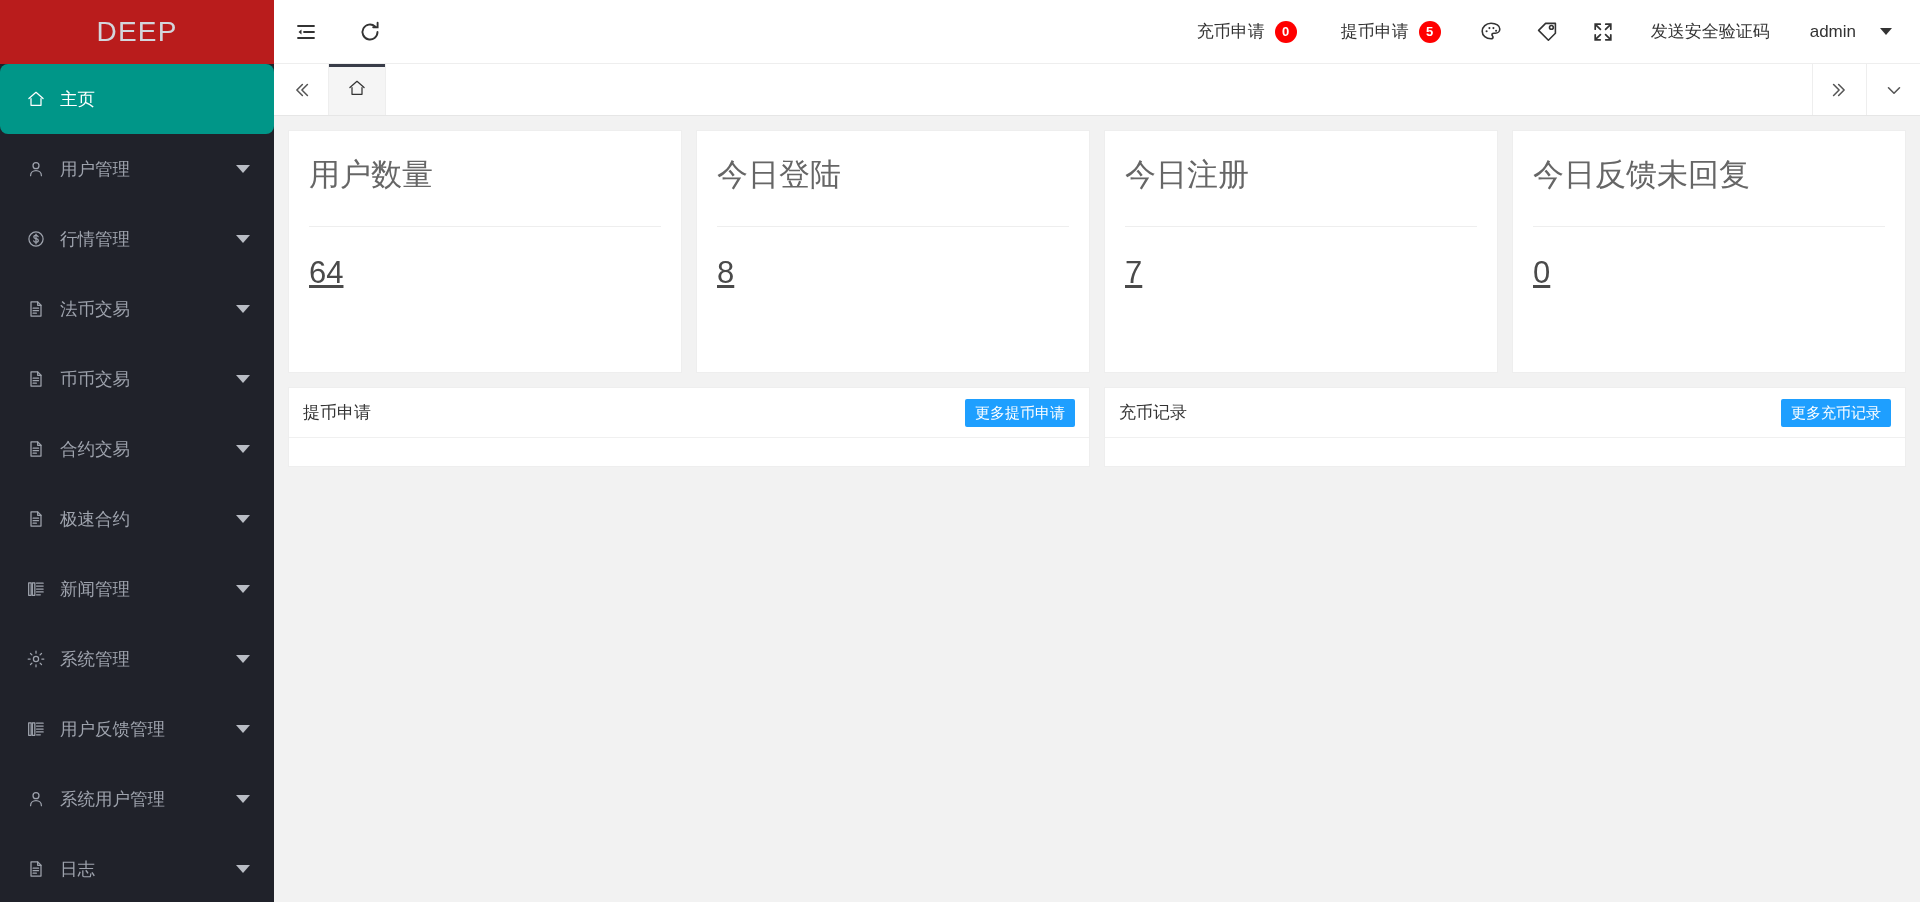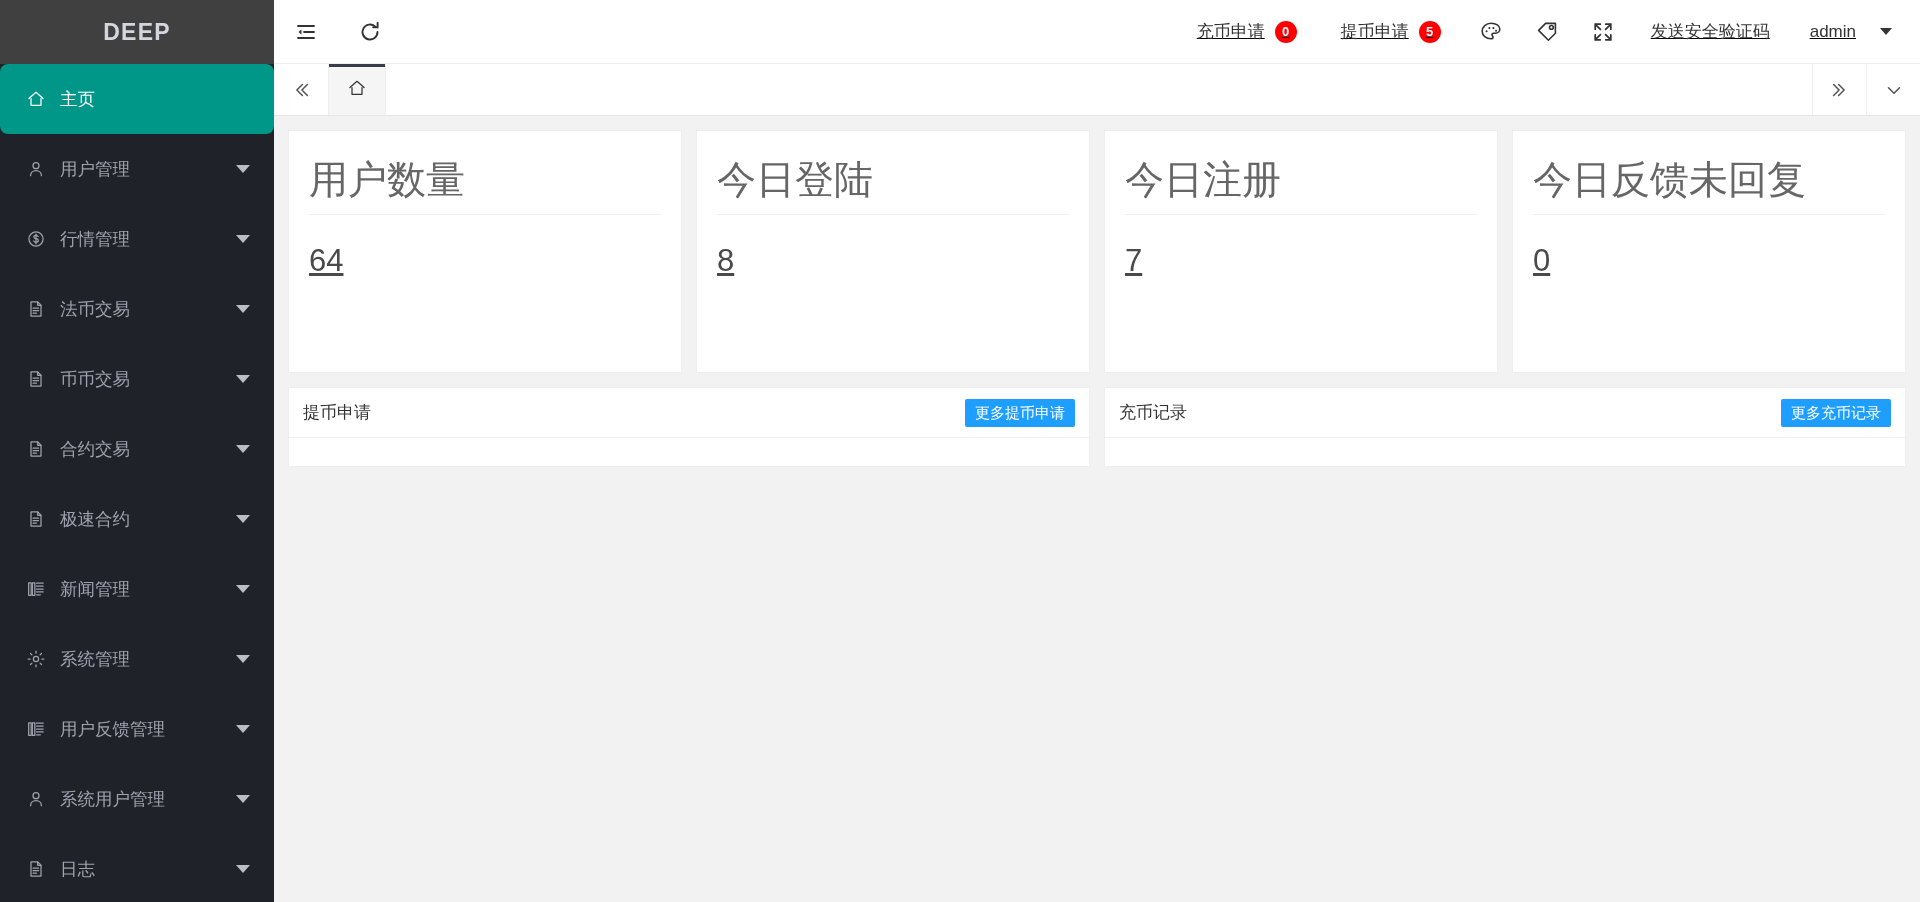--- a/index.html
+++ b/index.html
@@ -20,24 +20,24 @@
     height: 902px;
     overflow: hidden;
     position: relative;
   }
   .brand {
     height: 64px;
     display: flex;
     align-items: center;
     justify-content: center;
     color: #d3d6dc;
-    font-size: 23px;
+    font-size: 28px;
     letter-spacing: 1.2px;
-    font-weight: 700;
-    background: #404040;
+    font-weight: 400;
+    background: #b91c1c;
   }
   .nav-item {
     height: 70px;
     display: flex;
     align-items: center;
     padding: 0 22px 0 26px;
     color: #9ea3ad;
     font-size: 17.5px;
     cursor: pointer;
     position: relative;
@@ -75,21 +75,20 @@
   .content { flex: 1 1 auto; display: flex; flex-direction: column; height: 902px; min-width: 0; }
 
   .topbar {
     height: 64px;
     flex: 0 0 64px;
     background: #ffffff;
     border-bottom: 1px solid #eeeeee;
     display: flex;
     align-items: center;
     padding: 0 0 0 0;
-    text-decoration: underline;
   }
   .tb-left { display: flex; align-items: center; }
   .tb-icon-btn {
     width: 64px; height: 64px;
     display: flex; align-items: center; justify-content: center;
     cursor: pointer; color: #333;
   }
   .tb-spacer { flex: 1 1 auto; }
   .tb-right { display: flex; align-items: center; height: 64px; padding-right: 24px; }
   .tb-link {
@@ -177,24 +176,24 @@
     gap: 14px;
   }
   .stat-card {
     flex: 1 1 0;
     background: #ffffff;
     border: 1px solid #eeeeee;
     padding: 22px 20px 0 20px;
     height: 243px;
   }
   .stat-title {
-    font-size: 39px;
+    font-size: 31px;
     color: #666666;
     font-weight: 400;
-    padding-bottom: 6px;
+    padding-bottom: 30px;
     border-bottom: 1px solid #eeeeee;
     line-height: 1.4;
   }
   .stat-value {
     font-size: 31px;
     color: #4a4a4a;
     padding-top: 28px;
     font-weight: 400;
     text-decoration: underline;
   }

